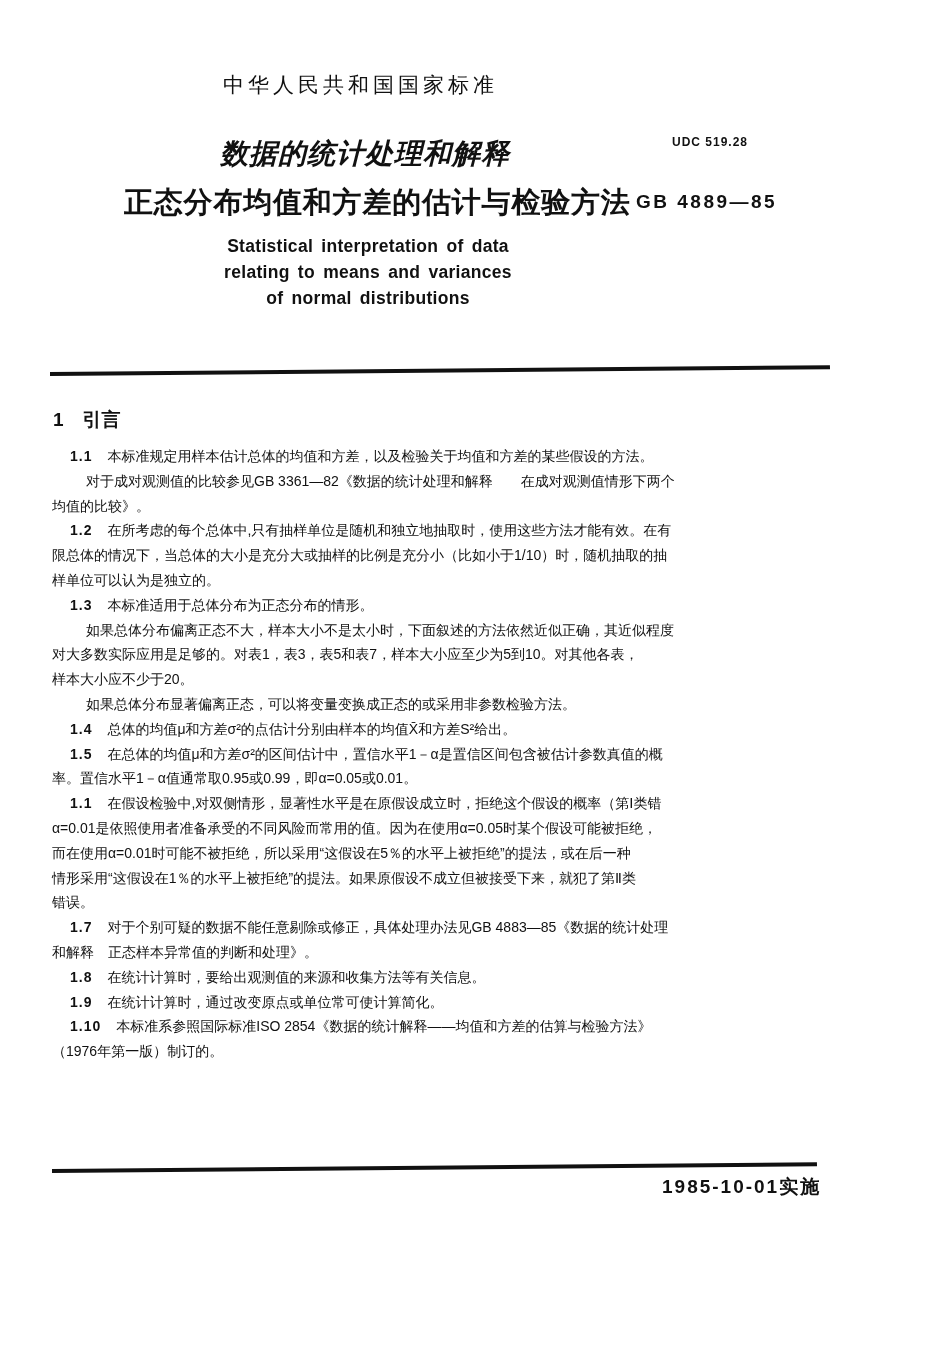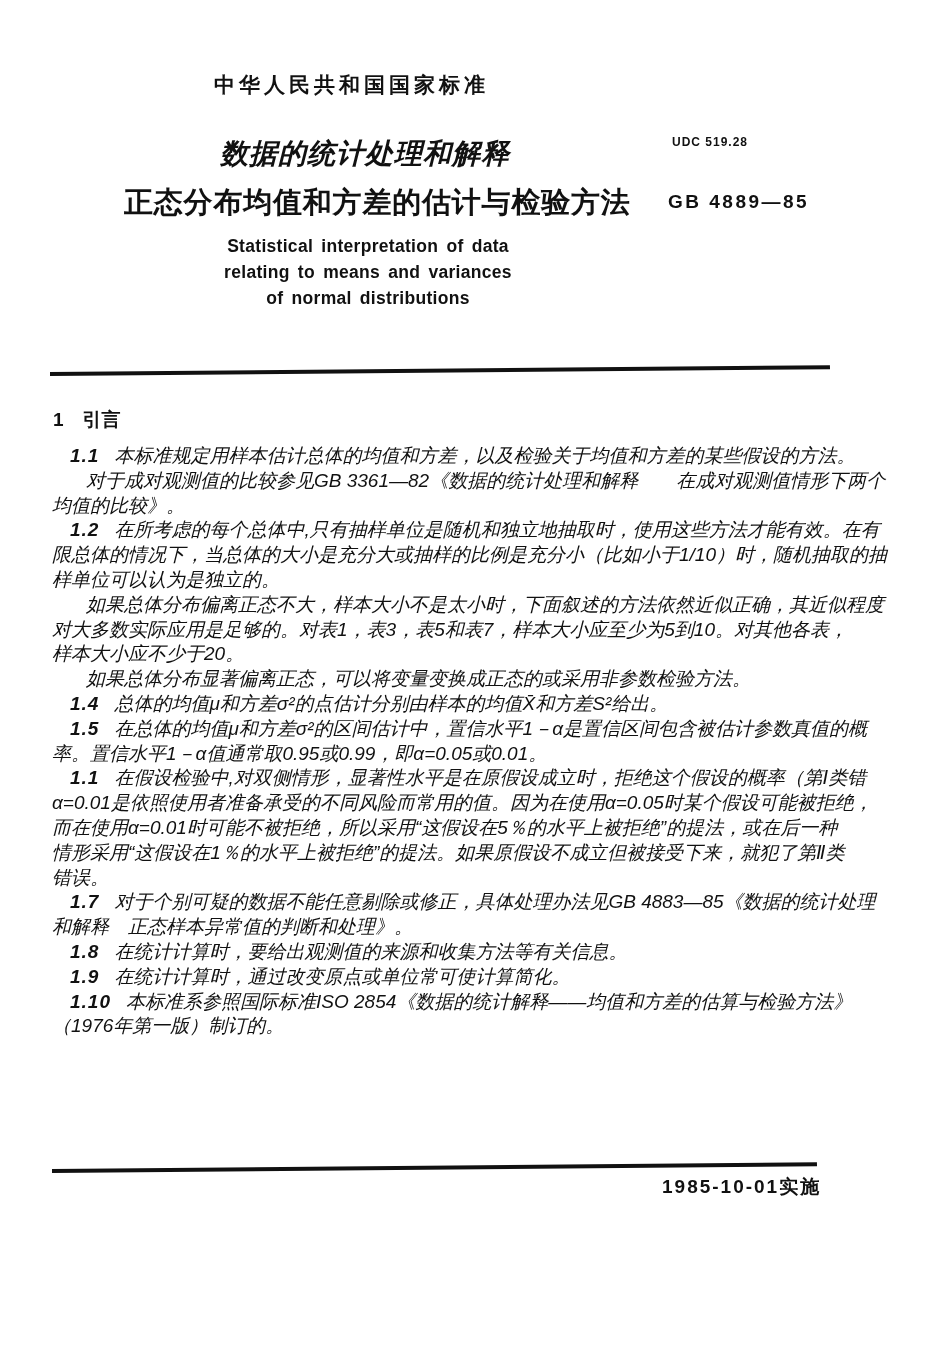--- a/index.html
+++ b/index.html
@@ -10,57 +10,57 @@
   .page{
     position:relative;
     width:950px;height:1357px;
     margin:0 auto;
     background:var(--paper);
     color:var(--ink);
     font-family:"Liberation Sans","DejaVu Sans",sans-serif;
     overflow:hidden;
   }
   .hdr-label{
-    position:absolute;left:214px;top:71px;
-    font-size:21px;font-weight:bold;letter-spacing:4px;white-space:nowrap;
+    position:absolute;left:223px;top:71px;
+    font-size:21px;font-weight:normal;letter-spacing:4px;white-space:nowrap;
   }
   .title-cn-1{
     position:absolute;left:220px;top:135px;
     font-size:28px;font-weight:bold;letter-spacing:1px;white-space:nowrap;font-style:italic;
   }
   .title-cn-2{
     position:absolute;left:124px;top:183px;
     font-size:29px;font-weight:bold;letter-spacing:0.8px;white-space:nowrap;
   }
   .udc{
     position:absolute;left:672px;top:135px;
     font-size:12px;font-weight:bold;letter-spacing:1px;white-space:nowrap;
   }
   .gbno{
-    position:absolute;left:668px;top:191px;
+    position:absolute;left:636px;top:191px;
     font-size:19px;font-weight:bold;letter-spacing:2.5px;white-space:nowrap;
   }
   .en-block{
     position:absolute;left:148px;top:233px;width:440px;
     text-align:center;font-size:17.5px;font-weight:bold;line-height:26px;
     word-spacing:3px;letter-spacing:0.3px;
   }
   .rule{
     position:absolute;background:var(--ink);
     transform:rotate(-0.5deg);transform-origin:left center;
   }
   .rule-top{left:50px;top:372px;width:780px;height:4px;}
   .rule-bottom{left:52px;top:1169px;width:765px;height:3.5px;}
   .sec-heading{
     position:absolute;left:53px;top:407px;
     font-size:19px;font-weight:bold;white-space:pre;
   }
   .body-text{
     position:absolute;left:52px;top:444px;width:860px;
-    font-size:19px;line-height:24.8px;font-style:italic;
+    font-size:14px;line-height:24.8px;
   }
   .line{white-space:pre;height:24.8px;}
   .line.item{padding-left:18px;}
   .line.para{padding-left:34px;}
   .line.flush{padding-left:0;}
   .num{font-weight:bold;letter-spacing:1px;margin-right:15px;}
   .foot-left{
     position:absolute;left:52px;top:1178px;
     font-size:19px;font-weight:bold;letter-spacing:1px;white-space:nowrap;
   }
@@ -92,20 +92,21 @@
 
   <div class="sec-heading">1　引言</div>
 
   <div class="body-text">
       <div class="line item"><span class="num">1.1</span><span class="txt">本标准规定用样本估计总体的均值和方差，以及检验关于均值和方差的某些假设的方法。</span></div>
       <div class="line para"><span class="txt">对于成对观测值的比较参见GB 3361—82《数据的统计处理和解释　　在成对观测值情形下两个</span></div>
       <div class="line flush"><span class="txt">均值的比较》。</span></div>
       <div class="line item"><span class="num">1.2</span><span class="txt">在所考虑的每个总体中,只有抽样单位是随机和独立地抽取时，使用这些方法才能有效。在有</span></div>
       <div class="line flush"><span class="txt">限总体的情况下，当总体的大小是充分大或抽样的比例是充分小（比如小于1/10）时，随机抽取的抽</span></div>
       <div class="line flush"><span class="txt">样单位可以认为是独立的。</span></div>
+      <div class="line item"><span class="num">1.3</span><span class="txt">本标准适用于总体分布为正态分布的情形。</span></div>
       <div class="line para"><span class="txt">如果总体分布偏离正态不大，样本大小不是太小时，下面叙述的方法依然近似正确，其近似程度</span></div>
       <div class="line flush"><span class="txt">对大多数实际应用是足够的。对表1，表3，表5和表7，样本大小应至少为5到10。对其他各表，</span></div>
       <div class="line flush"><span class="txt">样本大小应不少于20。</span></div>
       <div class="line para"><span class="txt">如果总体分布显著偏离正态，可以将变量变换成正态的或采用非参数检验方法。</span></div>
       <div class="line item"><span class="num">1.4</span><span class="txt">总体的均值μ和方差σ²的点估计分别由样本的均值X̄和方差S²给出。</span></div>
       <div class="line item"><span class="num">1.5</span><span class="txt">在总体的均值μ和方差σ²的区间估计中，置信水平1－α是置信区间包含被估计参数真值的概</span></div>
       <div class="line flush"><span class="txt">率。置信水平1－α值通常取0.95或0.99，即α=0.05或0.01。</span></div>
       <div class="line item"><span class="num">1.1</span><span class="txt">在假设检验中,对双侧情形，显著性水平是在原假设成立时，拒绝这个假设的概率（第Ⅰ类错</span></div>
       <div class="line flush"><span class="txt">α=0.01是依照使用者准备承受的不同风险而常用的值。因为在使用α=0.05时某个假设可能被拒绝，</span></div>
       <div class="line flush"><span class="txt">而在使用α=0.01时可能不被拒绝，所以采用“这假设在5％的水平上被拒绝”的提法，或在后一种</span></div>

